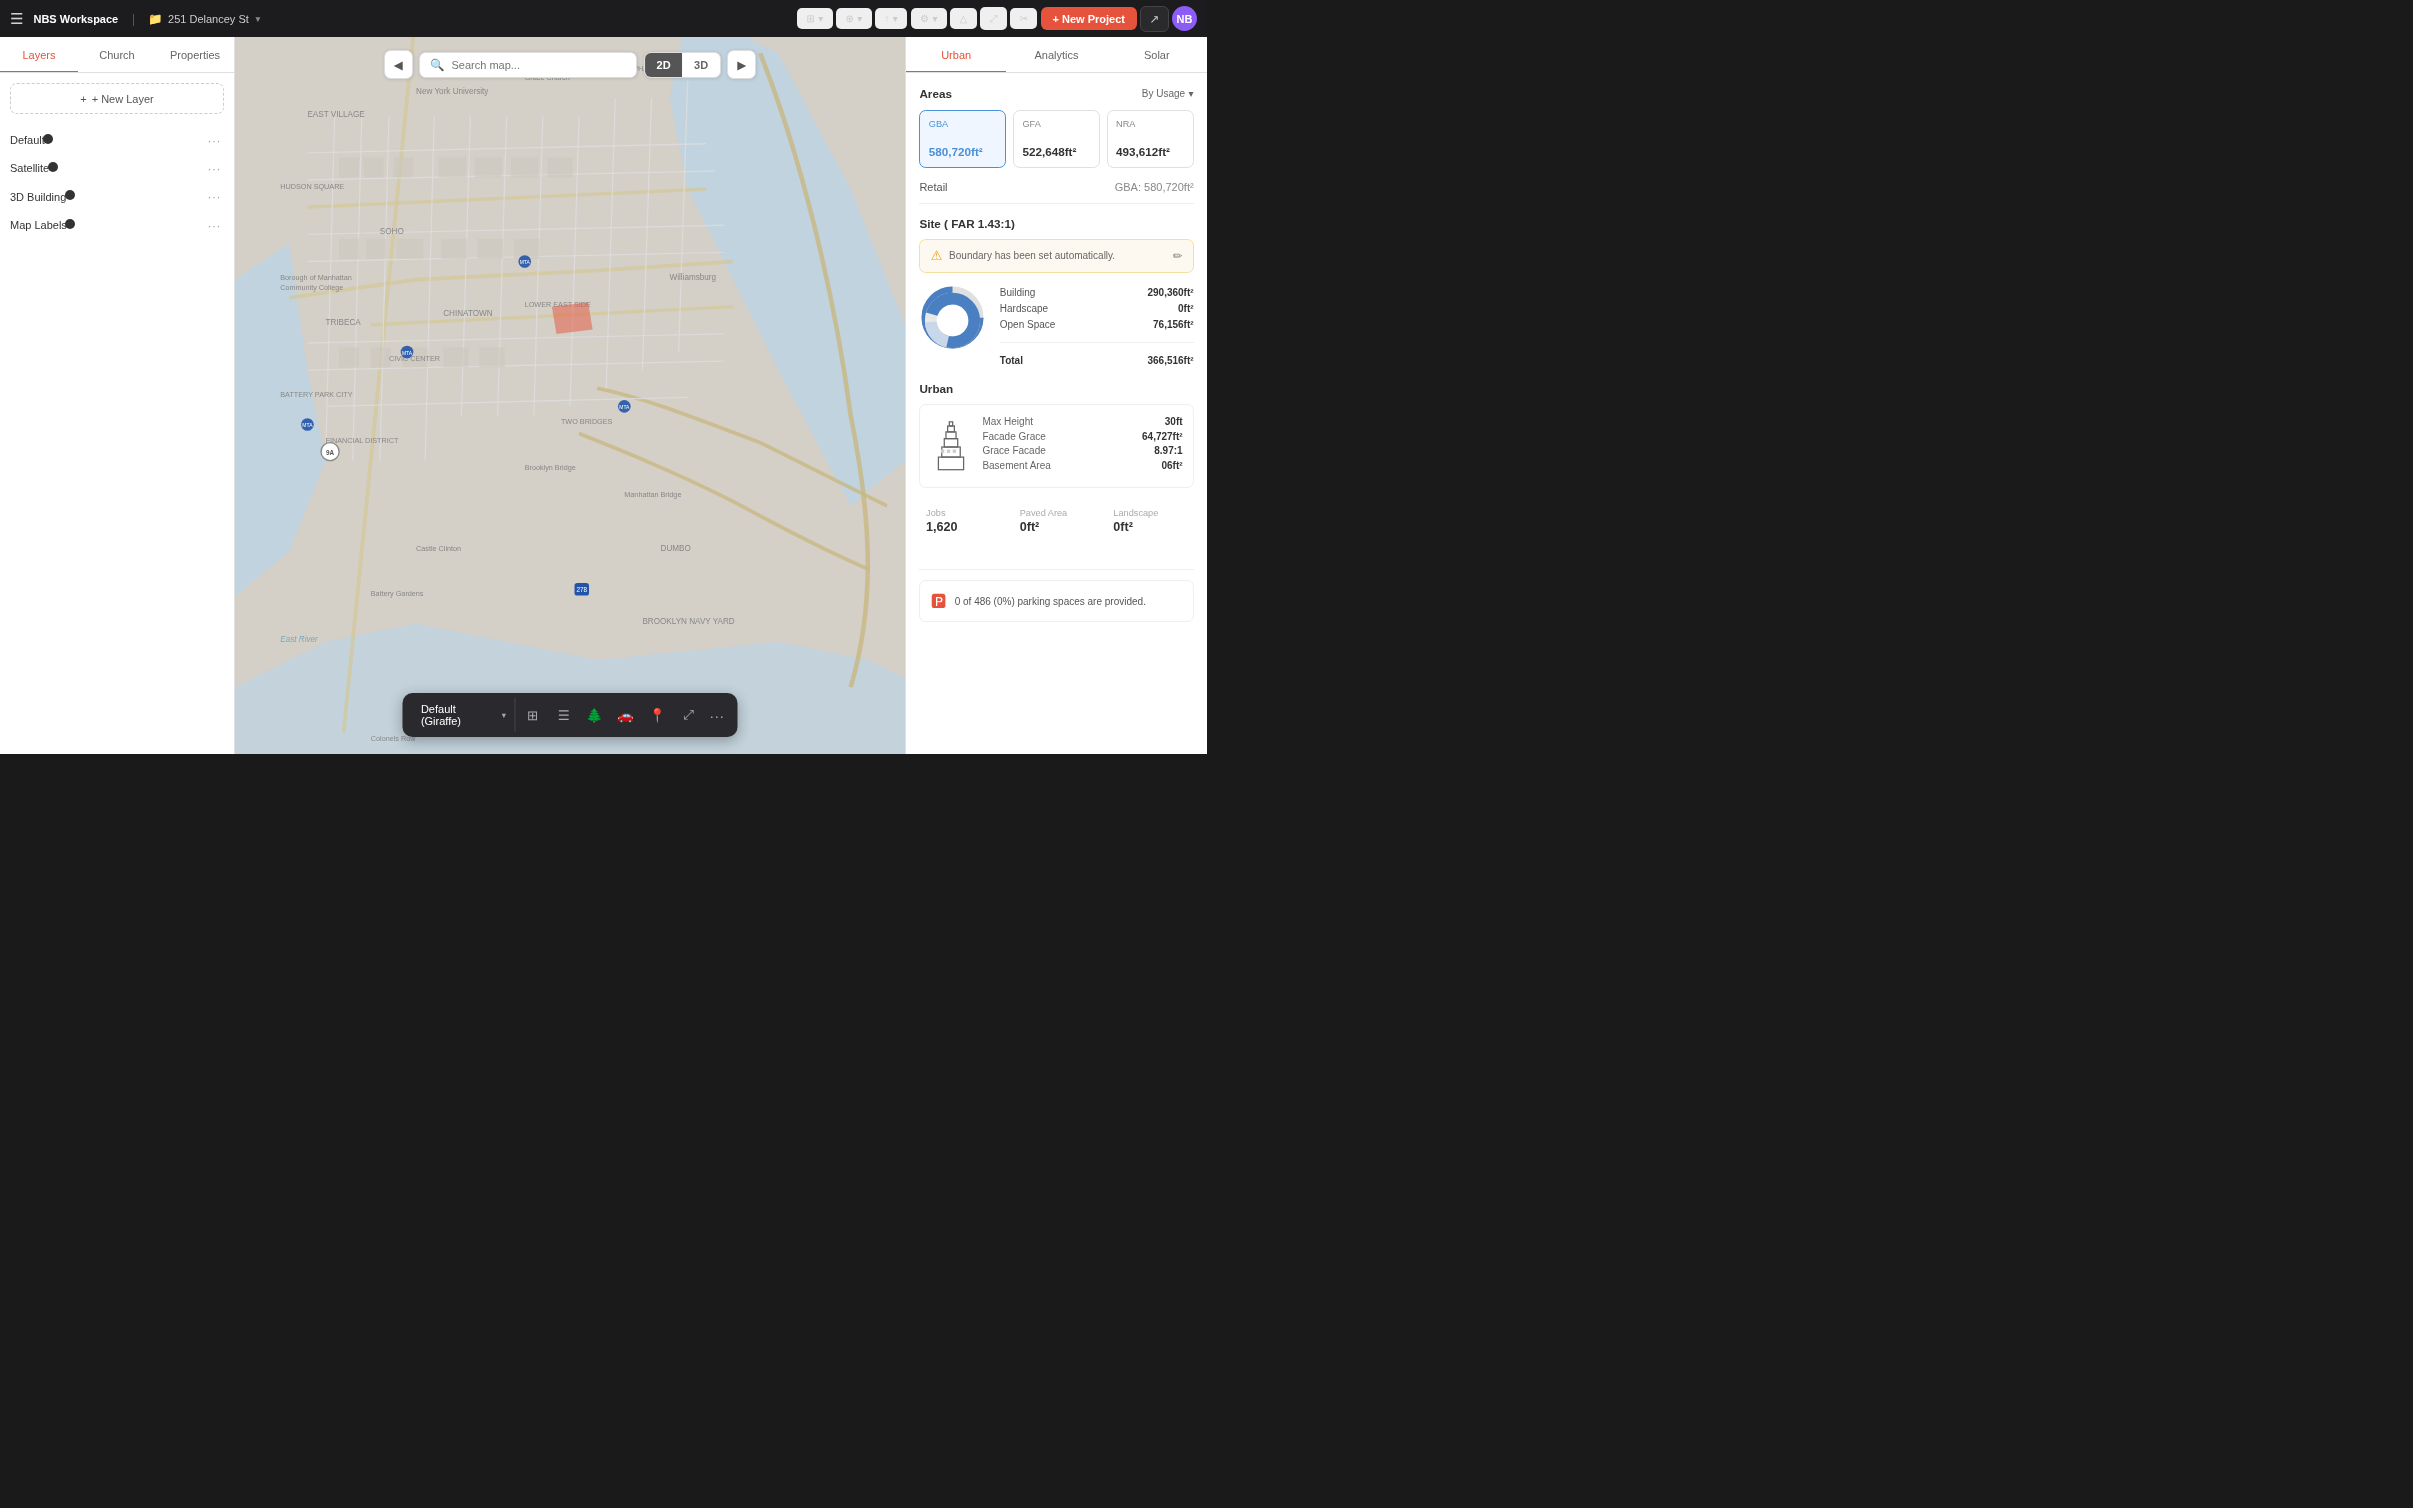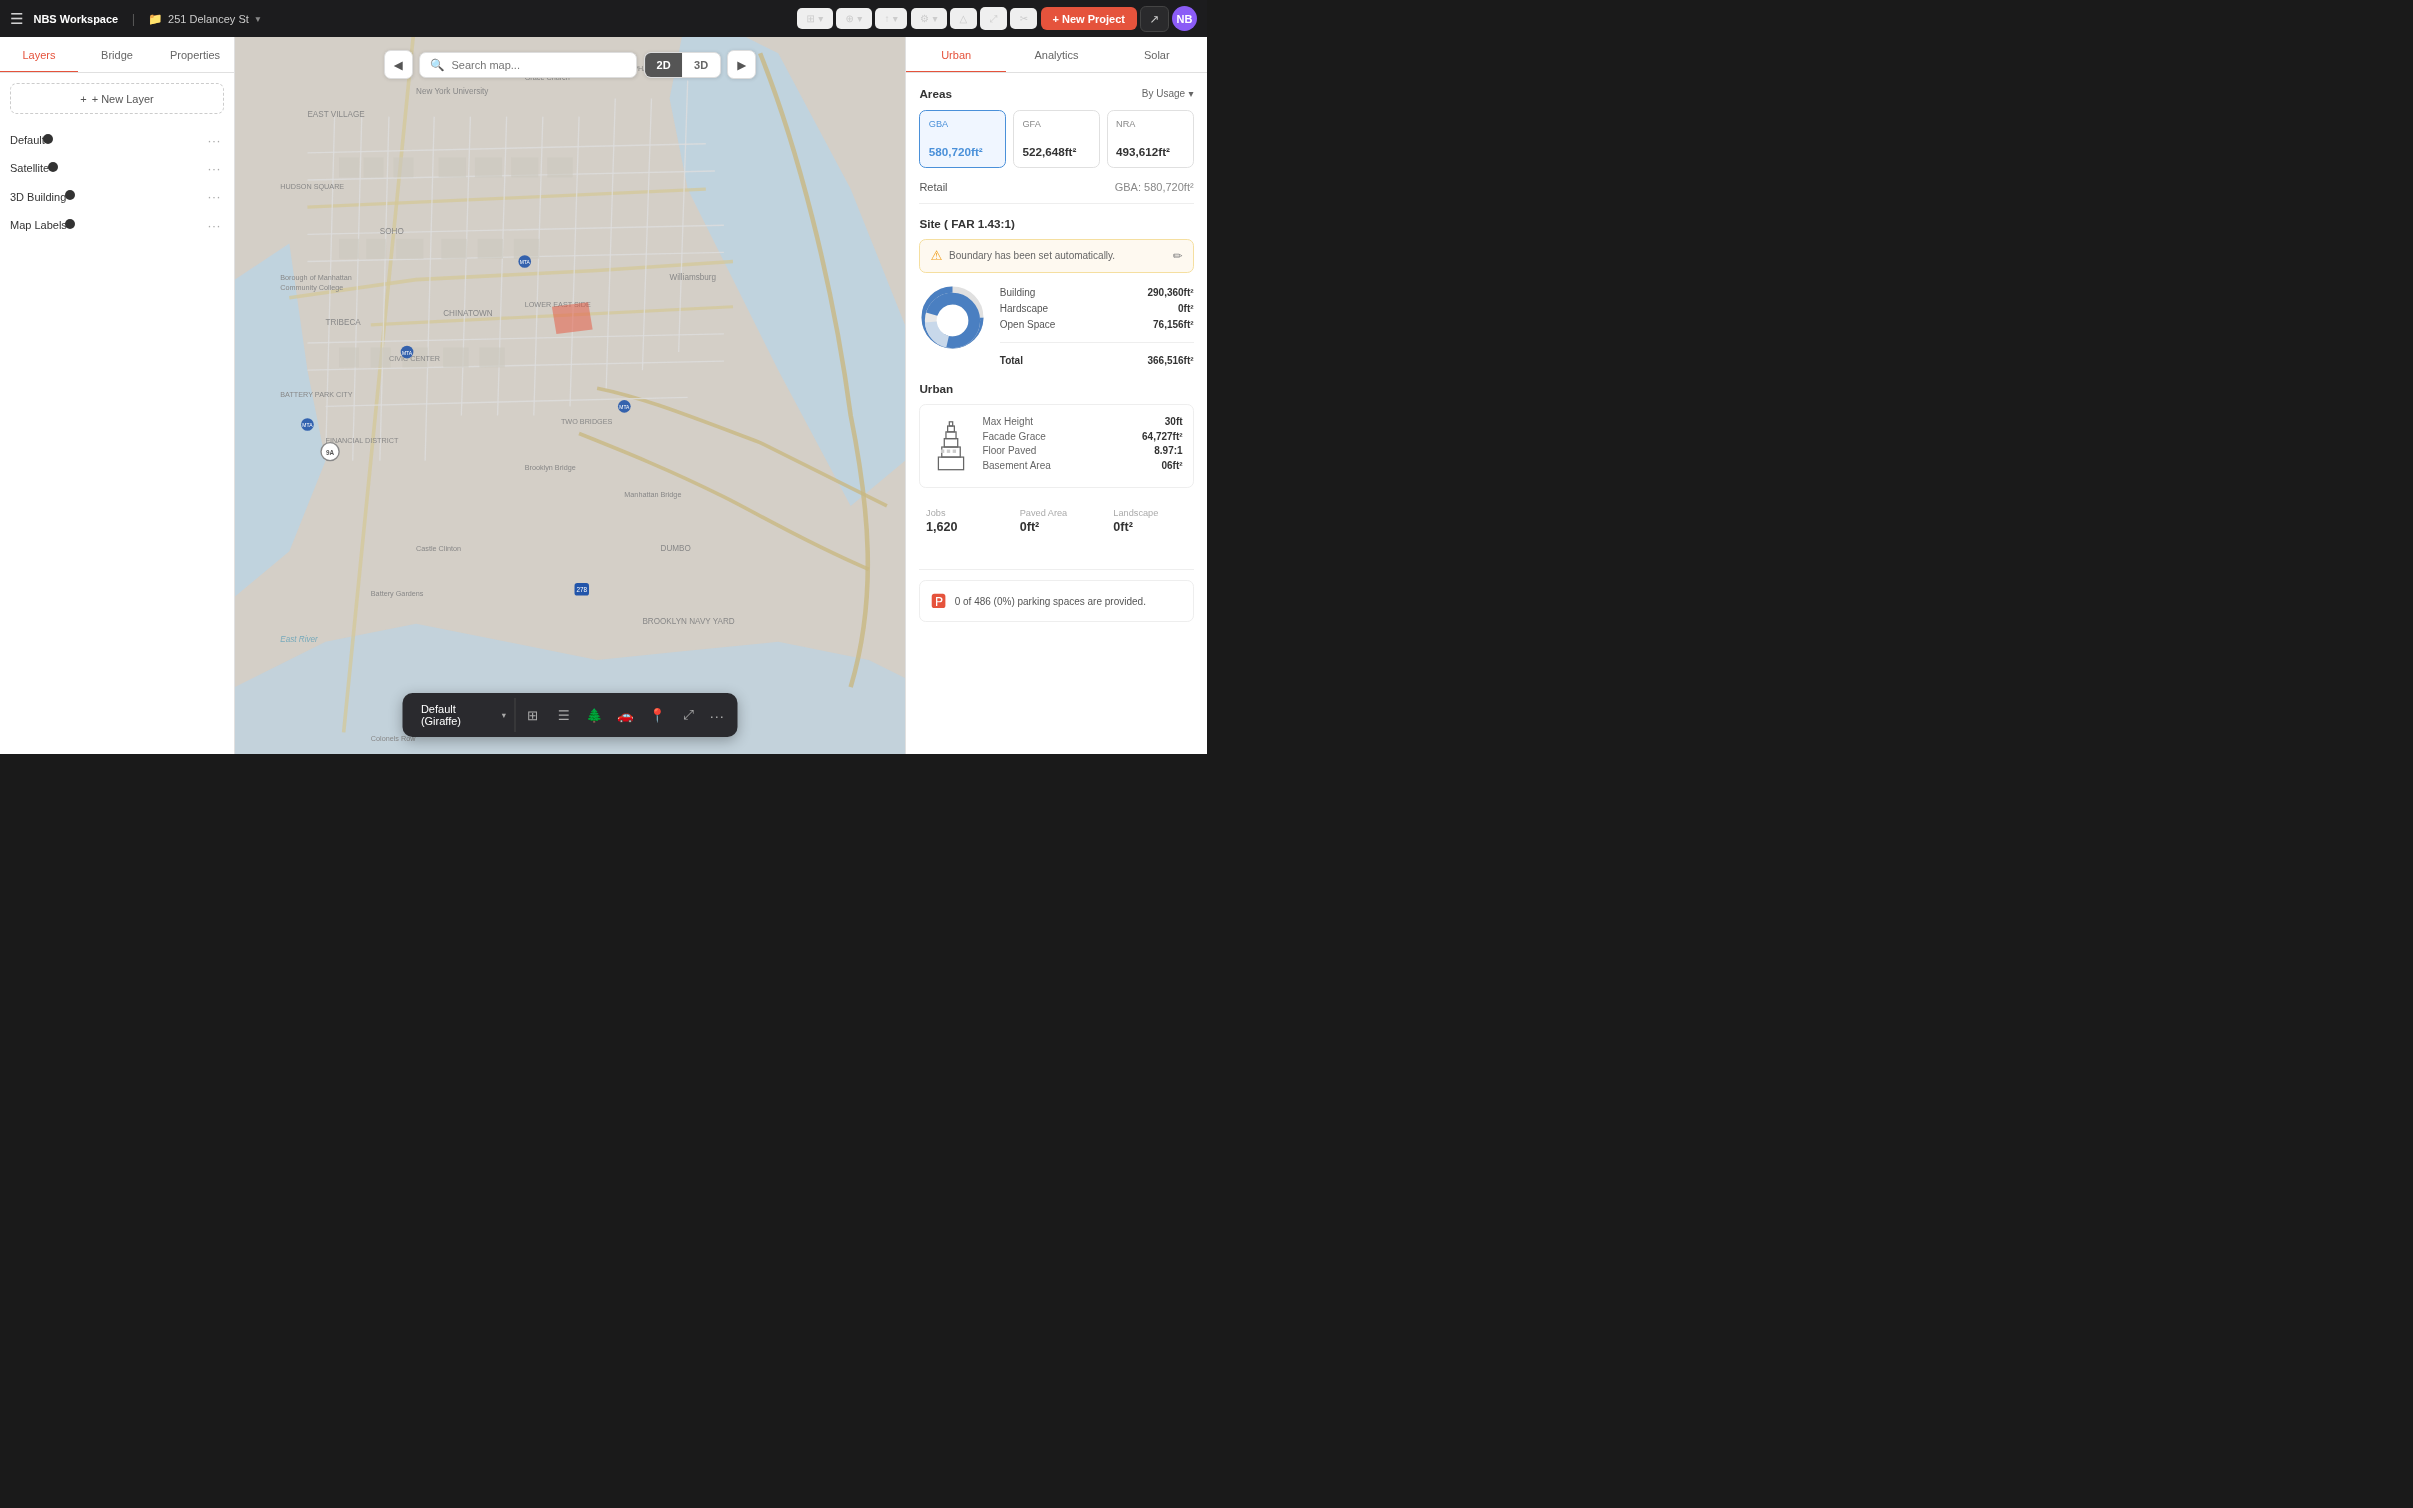--- a/index.html
+++ b/index.html
@@ -260,21 +260,21 @@
 </div>
 
 <div class="main-layout">
 
   <div class="left-panel">
     <div class="left-tabs">
       <div class="left-tab active">
         <span>Layers</span>
       </div>
       <div class="left-tab">
-        <span>Bridge</span>
+        <span>Church</span>
       </div>
       <div class="left-tab">
         <span>Properties</span>
       </div>
     </div>
 
     <div class="layers-content">
       <button class="new-layer-btn">
         <span>+</span>
         <span>+ New Layer</span>
@@ -584,21 +584,21 @@
           <div class="urban-stats">
             <div class="urban-stat-row">
               <span class="urban-stat-label">Max Height</span>
               <span class="urban-stat-value">30ft</span>
             </div>
             <div class="urban-stat-row">
               <span class="urban-stat-label">Facade Grace</span>
               <span class="urban-stat-value">64,727ft²</span>
             </div>
             <div class="urban-stat-row">
-              <span class="urban-stat-label">Floor Paved</span>
+              <span class="urban-stat-label">Grace Facade</span>
               <span class="urban-stat-value">8.97:1</span>
             </div>
             <div class="urban-stat-row">
               <span class="urban-stat-label">Basement Area</span>
               <span class="urban-stat-value">06ft²</span>
             </div>
           </div>
         </div>
       </div>
 

